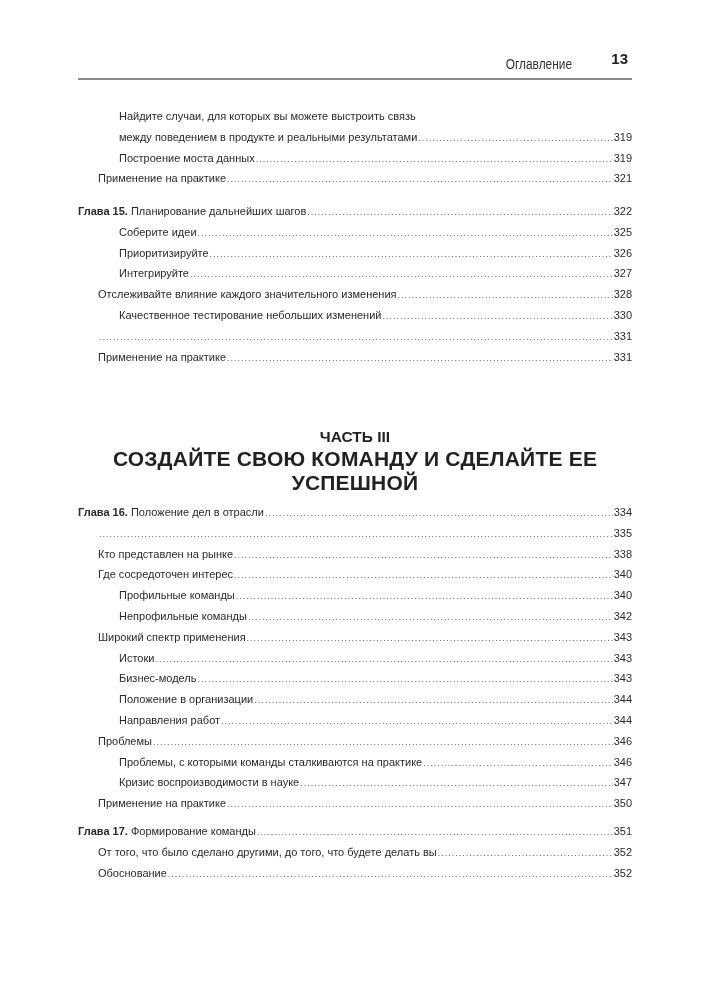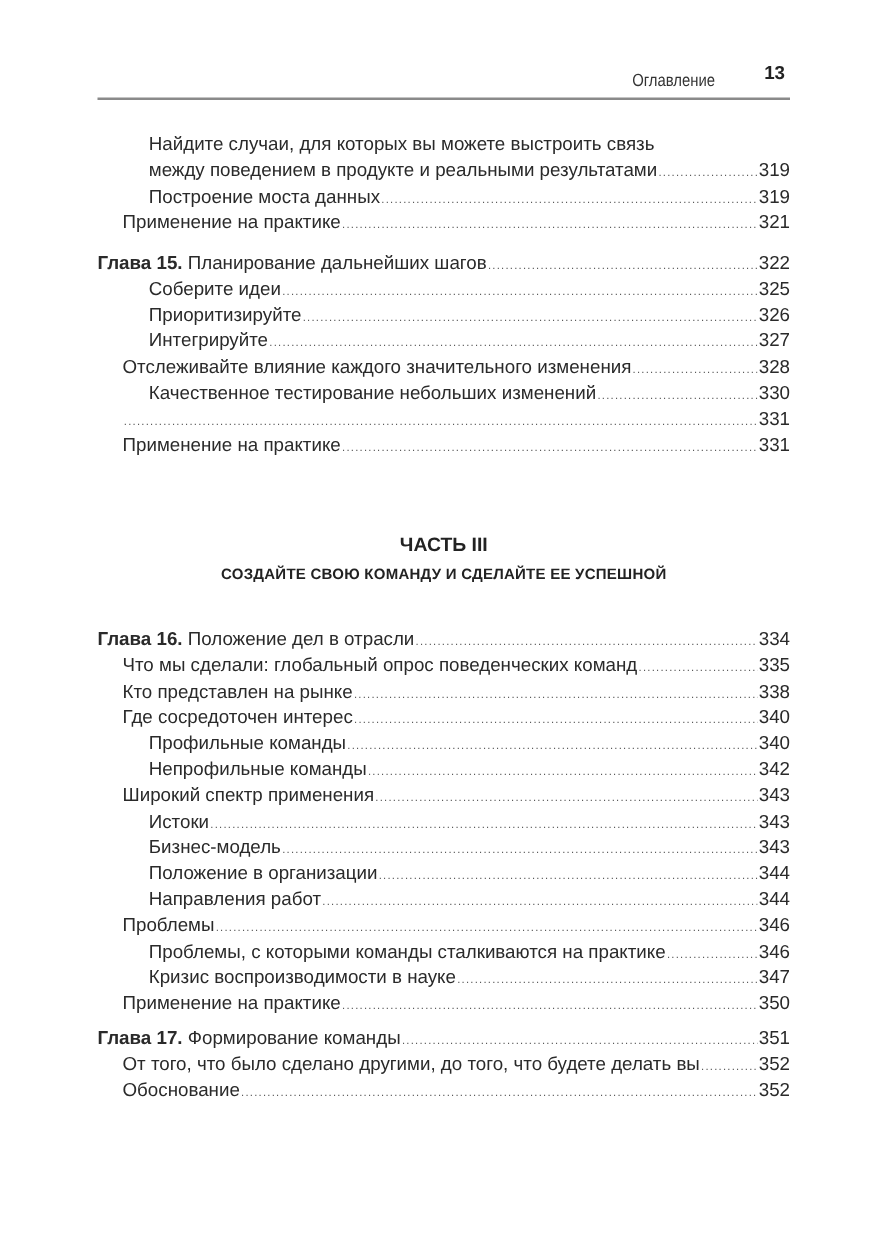--- a/index.html
+++ b/index.html
@@ -13,40 +13,40 @@
   }
   .header .section {
     position: absolute; right: 60px; top: 8px; font-size: 14px; color: #333;
     transform: scaleX(0.85); transform-origin: right center;
   }
   .header .pagenum {
     position: absolute; right: 4px; top: 2px; font-size: 15px; font-weight: bold; color: #222;
   }
   .toc { position: absolute; left: 78px; width: 554px; }
   .entry {
-    display: flex; align-items: baseline; height: 20.8px; font-size: 15px; line-height: 20.8px;
+    display: flex; align-items: baseline; height: 20.8px; font-size: 11px; line-height: 20.8px;
     white-space: nowrap;
   }
   .entry.l1 { padding-left: 20px; }
   .entry.l2 { padding-left: 41px; }
   .entry .title { flex: 0 0 auto; }
   .entry .title b { font-weight: bold; }
   .entry .leader {
     flex: 1 1 auto; overflow: hidden; margin: 0 1px; color: #555; font-size: 9px;
     letter-spacing: 1px; align-self: baseline;
   }
   .entry .leader::before {
     content: "....................................................................................................................................................................................................................................................................";
   }
   .entry .page { flex: 0 0 auto; text-align: right; }
   .part {
     position: absolute; left: 78px; width: 554px; text-align: center; font-weight: bold; color: #222;
   }
   .part .t1 { font-size: 15.5px; line-height: 20px; }
-  .part .t2 { font-size: 12px; line-height: 24px; letter-spacing: 0.2px; }
+  .part .t2 { font-size: 21px; line-height: 24px; letter-spacing: 0.2px; }
 </style>
 </head>
 <body>
 
 <div class="header">
   <span class="section">Оглавление</span>
   <span class="pagenum">13</span>
 </div>
 
 <div class="toc" style="top:106px;">
@@ -120,21 +120,20 @@
 </div>
 
 <div class="toc" style="top:480px;margin-top:22px;">
   <div class="entry">
     <span class="title"><b>Глава 16.</b> <span>Положение дел в отрасли</span></span>
     <span class="leader"></span>
     <span class="page">334</span>
   </div>
   <div id="ch16-items">
       <div class="entry l1">
-        <span class="title">Что мы сделали: глобальный опрос поведенческих команд</span>
         <span class="leader"></span>
         <span class="page">335</span>
       </div>
       <div class="entry l1">
         <span class="title">Кто представлен на рынке</span>
         <span class="leader"></span>
         <span class="page">338</span>
       </div>
       <div class="entry l1">
         <span class="title">Где сосредоточен интерес</span>

